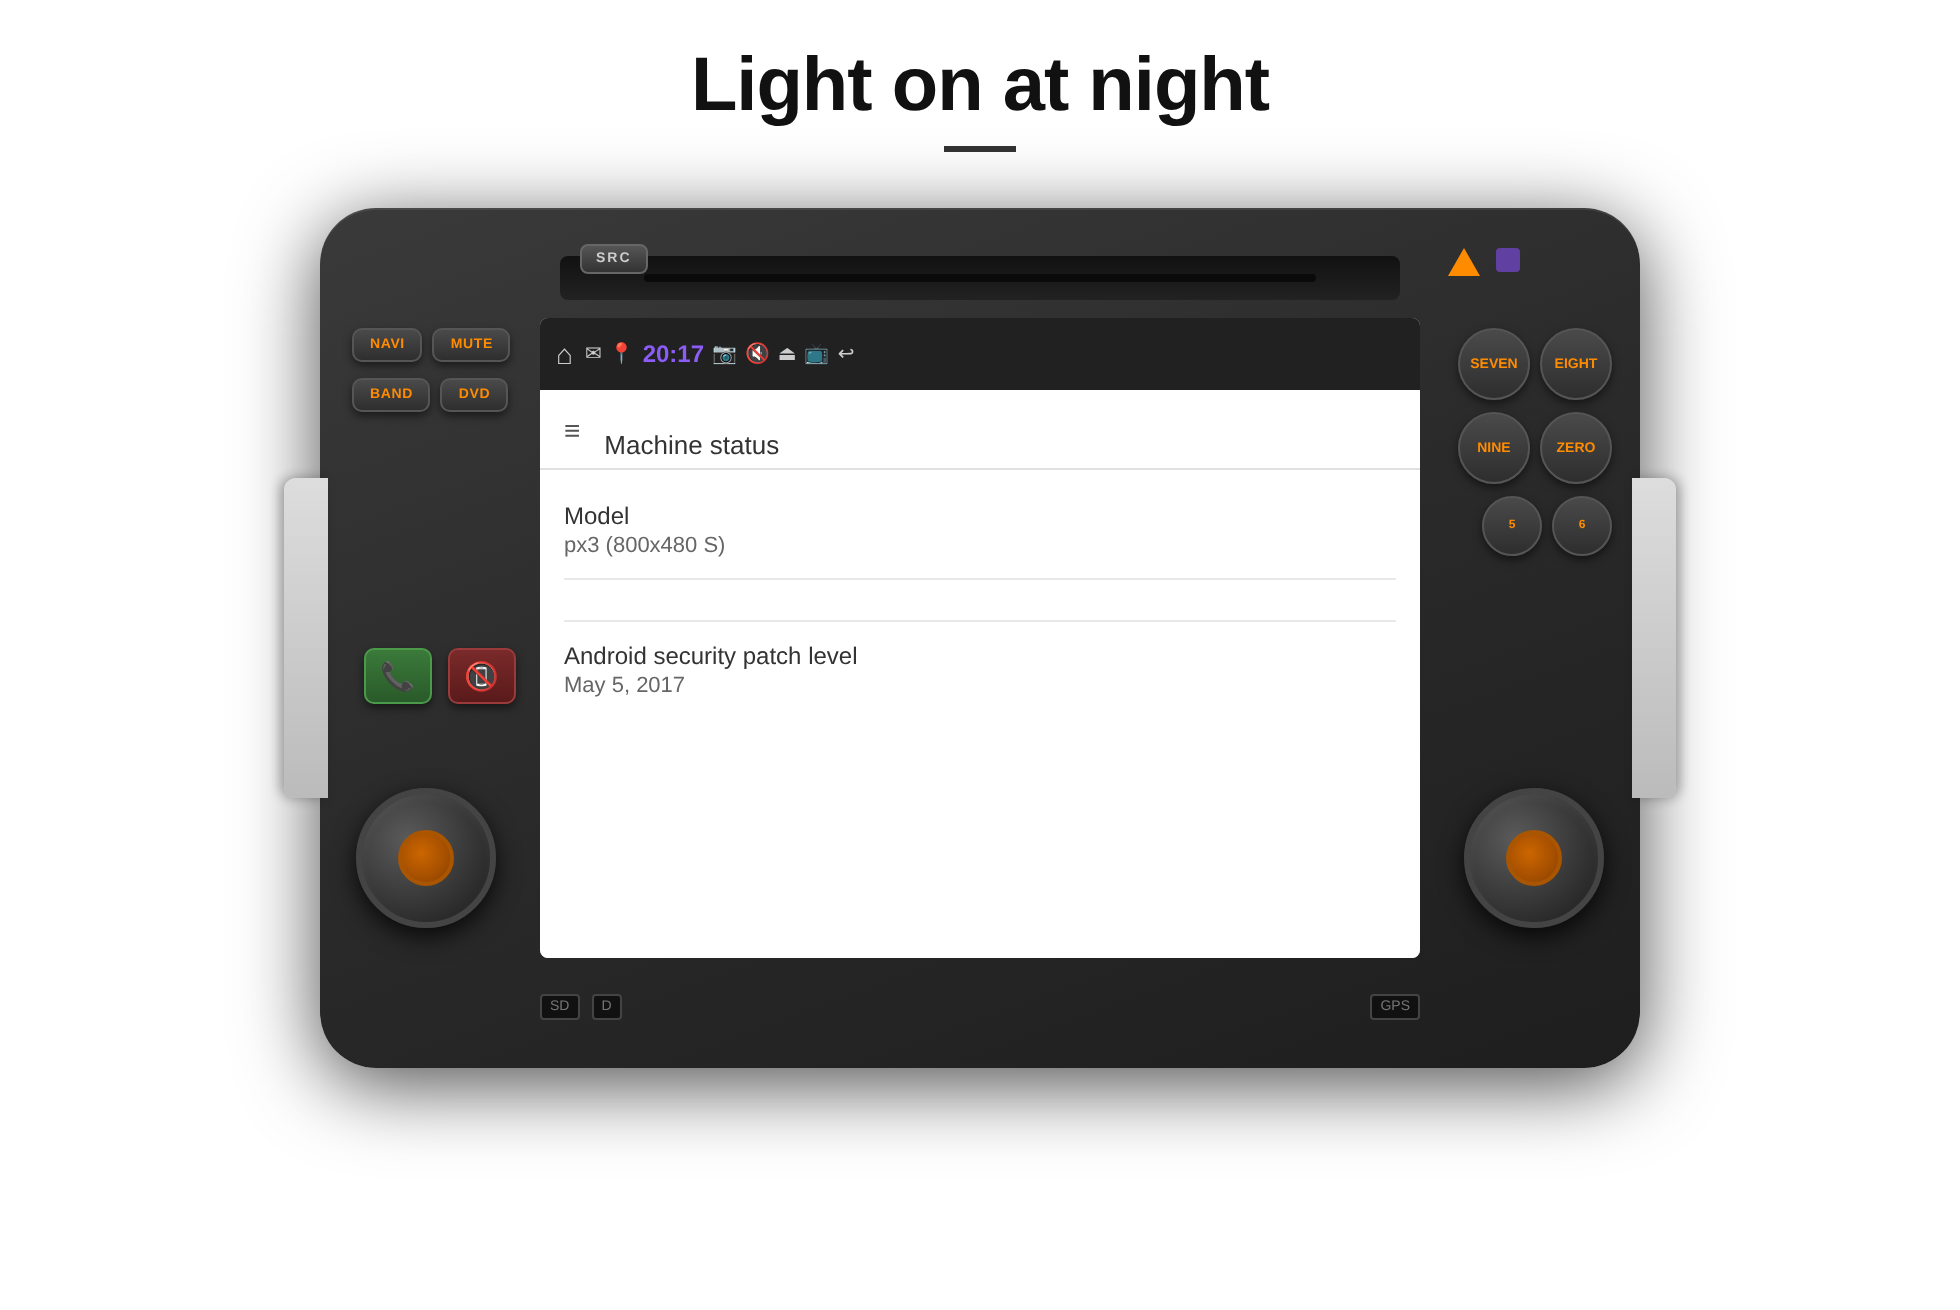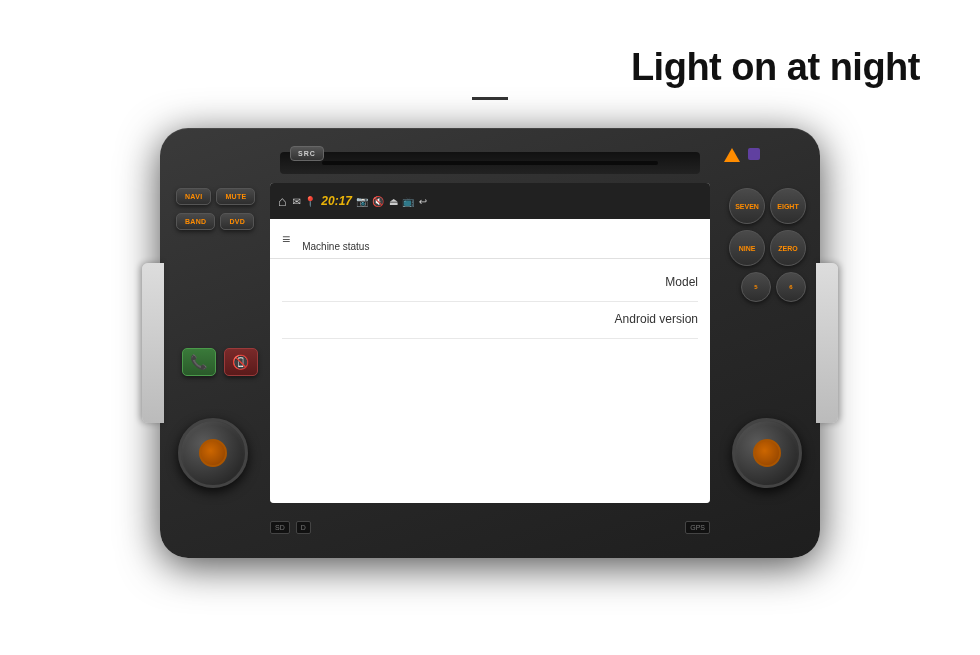--- a/index.html
+++ b/index.html
@@ -7,23 +7,22 @@
       width: 980px;
       height: 655px;
       background: #fff;
       font-family: Arial, sans-serif;
       overflow: hidden;
       position: relative;
     }
 
     
     .page-header {
-      text-align: right;
-      padding: 2px 60px 10px;
-      margin-top: 44px;
+      text-align: center;
+      padding: 22px 60px 10px;
     }
     .page-title {
       font-size: 38px;
       font-weight: 900;
       color: #111;
       letter-spacing: -0.5px;
       margin-bottom: 8px;
     }
     .title-divider {
       width: 36px;
@@ -302,24 +301,23 @@
       text-overflow: ellipsis;
     }
     .status-icons {
       display: flex;
       align-items: center;
       gap: 4px;
       color: #ccc;
       font-size: 10px;
     }
     .status-time {
-      color: #eab308;
+      color: #8b5cf6;
       font-size: 12px;
       font-weight: bold;
-      font-style: italic;
     }
 
     
     .app-content {
       background: #fff;
       height: calc(100% - 36px);
       overflow: hidden;
     }
 
     
@@ -330,30 +328,29 @@
       display: flex;
       align-items: center;
       padding: 0 12px;
       gap: 12px;
     }
     .toolbar-icon {
       color: #555;
       font-size: 14px;
     }
     .toolbar-title {
-      font-size: 10px;
+      font-size: 13px;
       color: #333;
       font-weight: 500;
       margin-top: 16px;
     }
 
     
     .machine-status-content {
       padding: 6px 12px;
-      text-align: right;
     }
     .status-row {
       padding: 10px 0;
       border-bottom: 1px solid #e8e8e8;
     }
     .status-row:last-child {
       border-bottom: none;
     }
     .status-label {
       font-size: 12px;
@@ -497,29 +494,31 @@
 
           <div class="app-toolbar">
             <span class="toolbar-icon">≡</span>
             <span class="toolbar-title">Machine status</span>
           </div>
 
           <div class="machine-status-content">
 
             <div class="status-row">
               <div class="status-label">Model</div>
-            </div>
-
-            <div class="status-row">
-              <div class="status-label">Android version</div>
+              <div class="status-value">px3 (800x480 S)</div>
             </div>
 
             <div class="status-row">
             </div>
 
+            <div class="status-row">
+              <div class="status-label">Android security patch level</div>
+              <div class="status-value">May 5, 2017</div>
+            </div>
+
           </div>
         </div>
       </div>
 
     </div>
 
   </div>
 
 </div>
 

